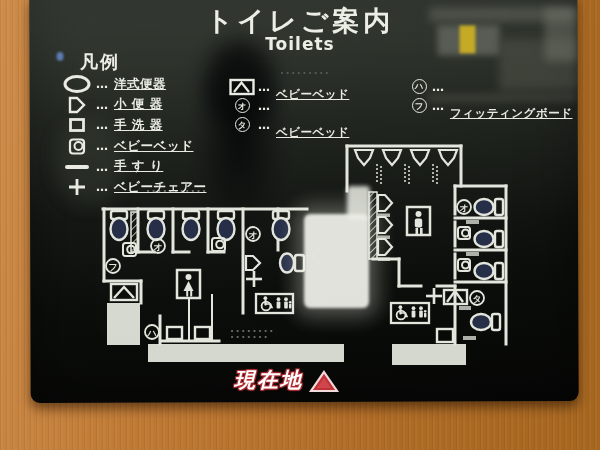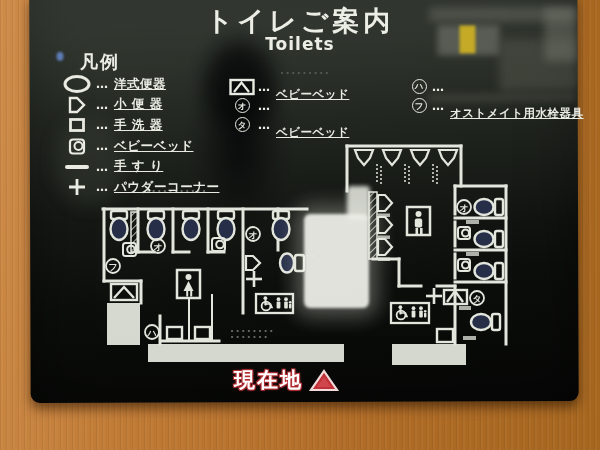--- a/index.html
+++ b/index.html
@@ -29,21 +29,21 @@
   .dots{font-size:12px;margin-right:5px;letter-spacing:1px;}
   .lab{font-size:12.5px;letter-spacing:.5px;text-decoration:underline;}
   .col-mid .lab,.col-right .lab{font-size:11.5px;margin-top:16px;}
   .circ{display:inline-flex;width:13px;height:13px;border:1.6px solid #e9ebe3;border-radius:50%;
         font-size:8.5px;font-weight:bold;justify-content:center;align-items:center;line-height:1;}
   svg.plan{position:absolute;left:0;top:0;z-index:3;pointer-events:none;}
   .glare{position:absolute;z-index:4;pointer-events:none;}
   .g1{left:304px;top:214px;width:65px;height:94px;background:#f2f3ec;opacity:.93;border-radius:6px;
       filter:blur(1.5px);box-shadow:0 0 20px 9px rgba(240,240,228,.35);}
   .g2{left:347px;top:186px;width:23px;height:34px;background:#eceee6;opacity:.85;border-radius:4px;filter:blur(2px);}
-  .genzaichi{position:absolute;left:234px;top:366px;display:flex;align-items:center;gap:5px;z-index:5;}
+  .genzaichi{position:absolute;left:234px;top:366px;display:flex;align-items:flex-end;gap:5px;z-index:5;font-style:italic;}
   .genzaichi .gz-text{font-size:21px;font-weight:bold;letter-spacing:2px;color:#fff;
       text-shadow:0 0 3px #c13238,1px 1px 0 #a52a30,-1px -1px 0 #a52a30,1px -1px 0 #a52a30,-1px 1px 0 #a52a30;}
 </style>
 </head>
 <body>
 
 <div class="stage">
 
   <div class="sign">
     <div class="refl" style="left:0;top:0;width:548px;height:225px;background:linear-gradient(180deg,rgba(96,102,92,.26),rgba(64,70,60,.15) 55%,rgba(30,33,28,0));"></div>
@@ -356,21 +356,21 @@
       <span class="dots">…</span>
       <span class="lab">手 す り</span>
     </div>
     <div class="lrow">
       <span class="ic">
         <svg width="20" height="20" viewBox="0 0 20 20">
             <path d="M2,10 H18 M10,2 V18" stroke="#e9ebe3" stroke-width="2.8"></path>
           </svg>
       </span>
       <span class="dots">…</span>
-      <span class="lab">パウダーコーナー</span>
+      <span class="lab">ベビーチェアー</span>
     </div>
   </div>
 
   <div class="col col-mid" style="left:226px;top:77px;">
     <div class="lrow">
       <span class="ic">
         <svg width="26" height="18" viewBox="0 0 26 18">
             <rect x="1.5" y="2" width="23" height="14" fill="none" stroke="#e9ebe3" stroke-width="2.4"></rect>
             <path d="M5,14 L12.5,4.5 L20,14" fill="none" stroke="#e9ebe3" stroke-width="2.2"></path>
           </svg>
@@ -398,21 +398,21 @@
       <span class="ic">
           <span class="circ">ハ</span>
         </span>
       <span class="dots">…</span>
     </div>
     <div class="lrow">
       <span class="ic">
           <span class="circ">フ</span>
         </span>
       <span class="dots">…</span>
-      <span class="lab">オストメイト用水栓器具</span>
+      <span class="lab">フィッティングボード</span>
     </div>
   </div>
 
   <div class="genzaichi">
     <span class="gz-text">現在地</span>
     <svg width="32" height="25" viewBox="0 0 32 25">
       <polygon points="16,3 29,22 3,22" fill="#c13238" stroke="#f2dada" stroke-width="2.2"></polygon>
       <polygon points="16,9 23,19 9,19" fill="#d8555c" opacity=".6"></polygon>
     </svg>
   </div>

